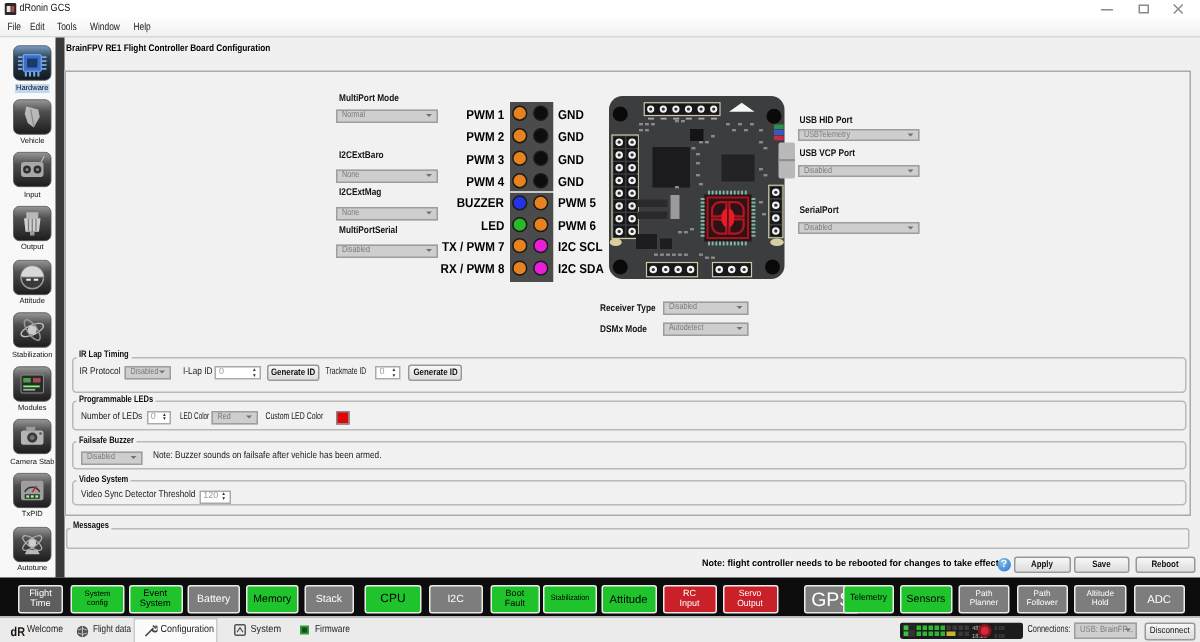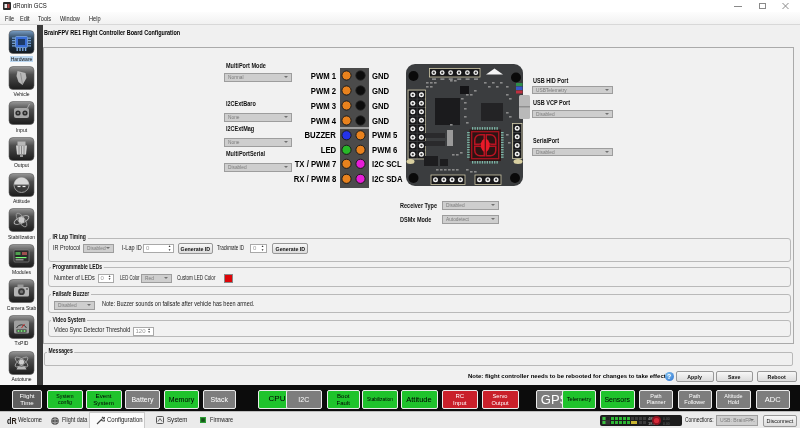--- a/index.html
+++ b/index.html
@@ -576,21 +576,21 @@
     </div>
     <div class="tb gray" style="left:125px;width:35px;font-size:7px;">
       <span style="display:inline-block;transform:scaleX(1);">Battery</span>
     </div>
     <div class="tb green" style="left:164px;width:35px;font-size:7px;">
       <span style="display:inline-block;transform:scaleX(1);">Memory</span>
     </div>
     <div class="tb gray" style="left:202.5px;width:33.5px;font-size:7px;">
       <span style="display:inline-block;transform:scaleX(1);">Stack</span>
     </div>
-    <div class="tb green" style="left:258px;width:38px;font-size:8px;">
+    <div class="tb green" style="left:243px;width:38px;font-size:8px;">
       <span style="display:inline-block;transform:scaleX(1);">CPU</span>
     </div>
     <div class="tb gray" style="left:285.5px;width:36.5px;font-size:7px;">
       <span style="display:inline-block;transform:scaleX(1);">I2C</span>
     </div>
     <div class="tb green" style="left:327px;width:32.5px;font-size:6px;">
       <span style="display:inline-block;transform:scaleX(1);">Boot<br>Fault</span>
     </div>
     <div class="tb green" style="left:362px;width:36px;font-size:5.2px;">
       <span style="display:inline-block;transform:scaleX(0.92);">Stabilization</span>

